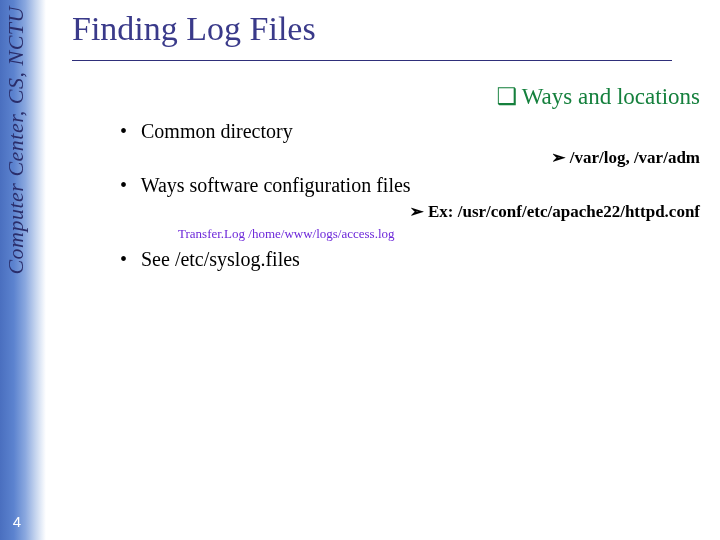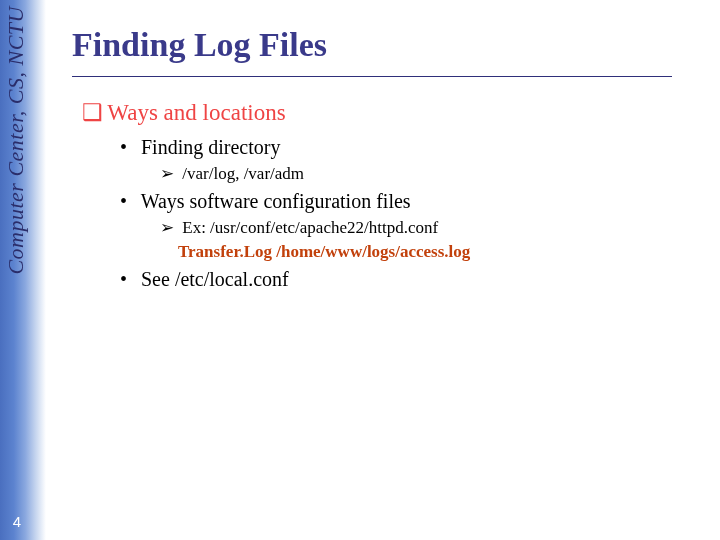--- a/index.html
+++ b/index.html
@@ -56,63 +56,65 @@
   }
   .content {
     position: absolute;
     left: 72px;
     top: 6px;
     right: 20px;
   }
   .title {
     font-size: 34px;
     color: #3a3a8a;
-    margin: 20px 0 6px 0;
-    font-weight: bold;
+    margin: 4px 0 6px 0;
+    font-weight: normal;
     padding-bottom: 6px;
   }
   .title-rule {
     border: none;
     border-top: 1.5px solid #2f2f7a;
     margin: 0 0 22px 0;
     width: 600px;
   }
   .lvl1 {
     font-size: 23px;
-    color: #ef4444;
+    color: #15803d;
     margin: 0 0 10px 10px;
+    text-align: right;
   }
   .lvl1 .marker {
     font-family: Arial, sans-serif;
     display: inline-block;
     width: 20px;
   }
   .lvl2 {
     font-size: 20px;
     color: #000;
     margin: 6px 0 4px 48px;
   }
   .lvl2 .marker {
     display: inline-block;
     width: 16px;
   }
   .lvl3 {
     font-size: 17px;
     color: #000;
-    font-weight: normal;
+    font-weight: bold;
     margin: 4px 0 4px 88px;
+    text-align: right;
   }
   .lvl3 .marker {
     display: inline-block;
     width: 18px;
   }
   .lvl3-cont {
-    font-size: 17px;
-    color: #c2410c;
-    font-weight: bold;
+    font-size: 13px;
+    color: #6d28d9;
+    font-weight: normal;
     margin: 2px 0 4px 106px;
   }
 </style>
 </head>
 <body>
 
 <div class="slide">
 
   <div class="side-rail">
     <div class="side-text">Computer Center, CS, NCTU</div>
@@ -123,38 +125,38 @@
     <h1 class="title">Finding Log Files</h1>
     <hr class="title-rule">
 
     <div class="lvl1">
       <span class="marker">❑</span>
       <span>Ways and locations</span>
     </div>
 
     <div class="lvl2">
       <span class="marker">•</span>
-      <span>Finding directory</span>
+      <span>Common directory</span>
     </div>
     <div class="lvl3">
       <span class="marker">➢</span>
       <span>/var/log, /var/adm</span>
     </div>
 
     <div class="lvl2">
       <span class="marker">•</span>
       <span>Ways software configuration files</span>
     </div>
     <div class="lvl3">
       <span class="marker">➢</span>
       <span>Ex: /usr/conf/etc/apache22/httpd.conf</span>
     </div>
     <div class="lvl3-cont">
       <span>Transfer.Log /home/www/logs/access.log</span>
     </div>
 
     <div class="lvl2">
       <span class="marker">•</span>
-      <span>See /etc/local.conf</span>
+      <span>See /etc/syslog.files</span>
     </div>
 
   </div>
 </div>
 
 </body></html>

